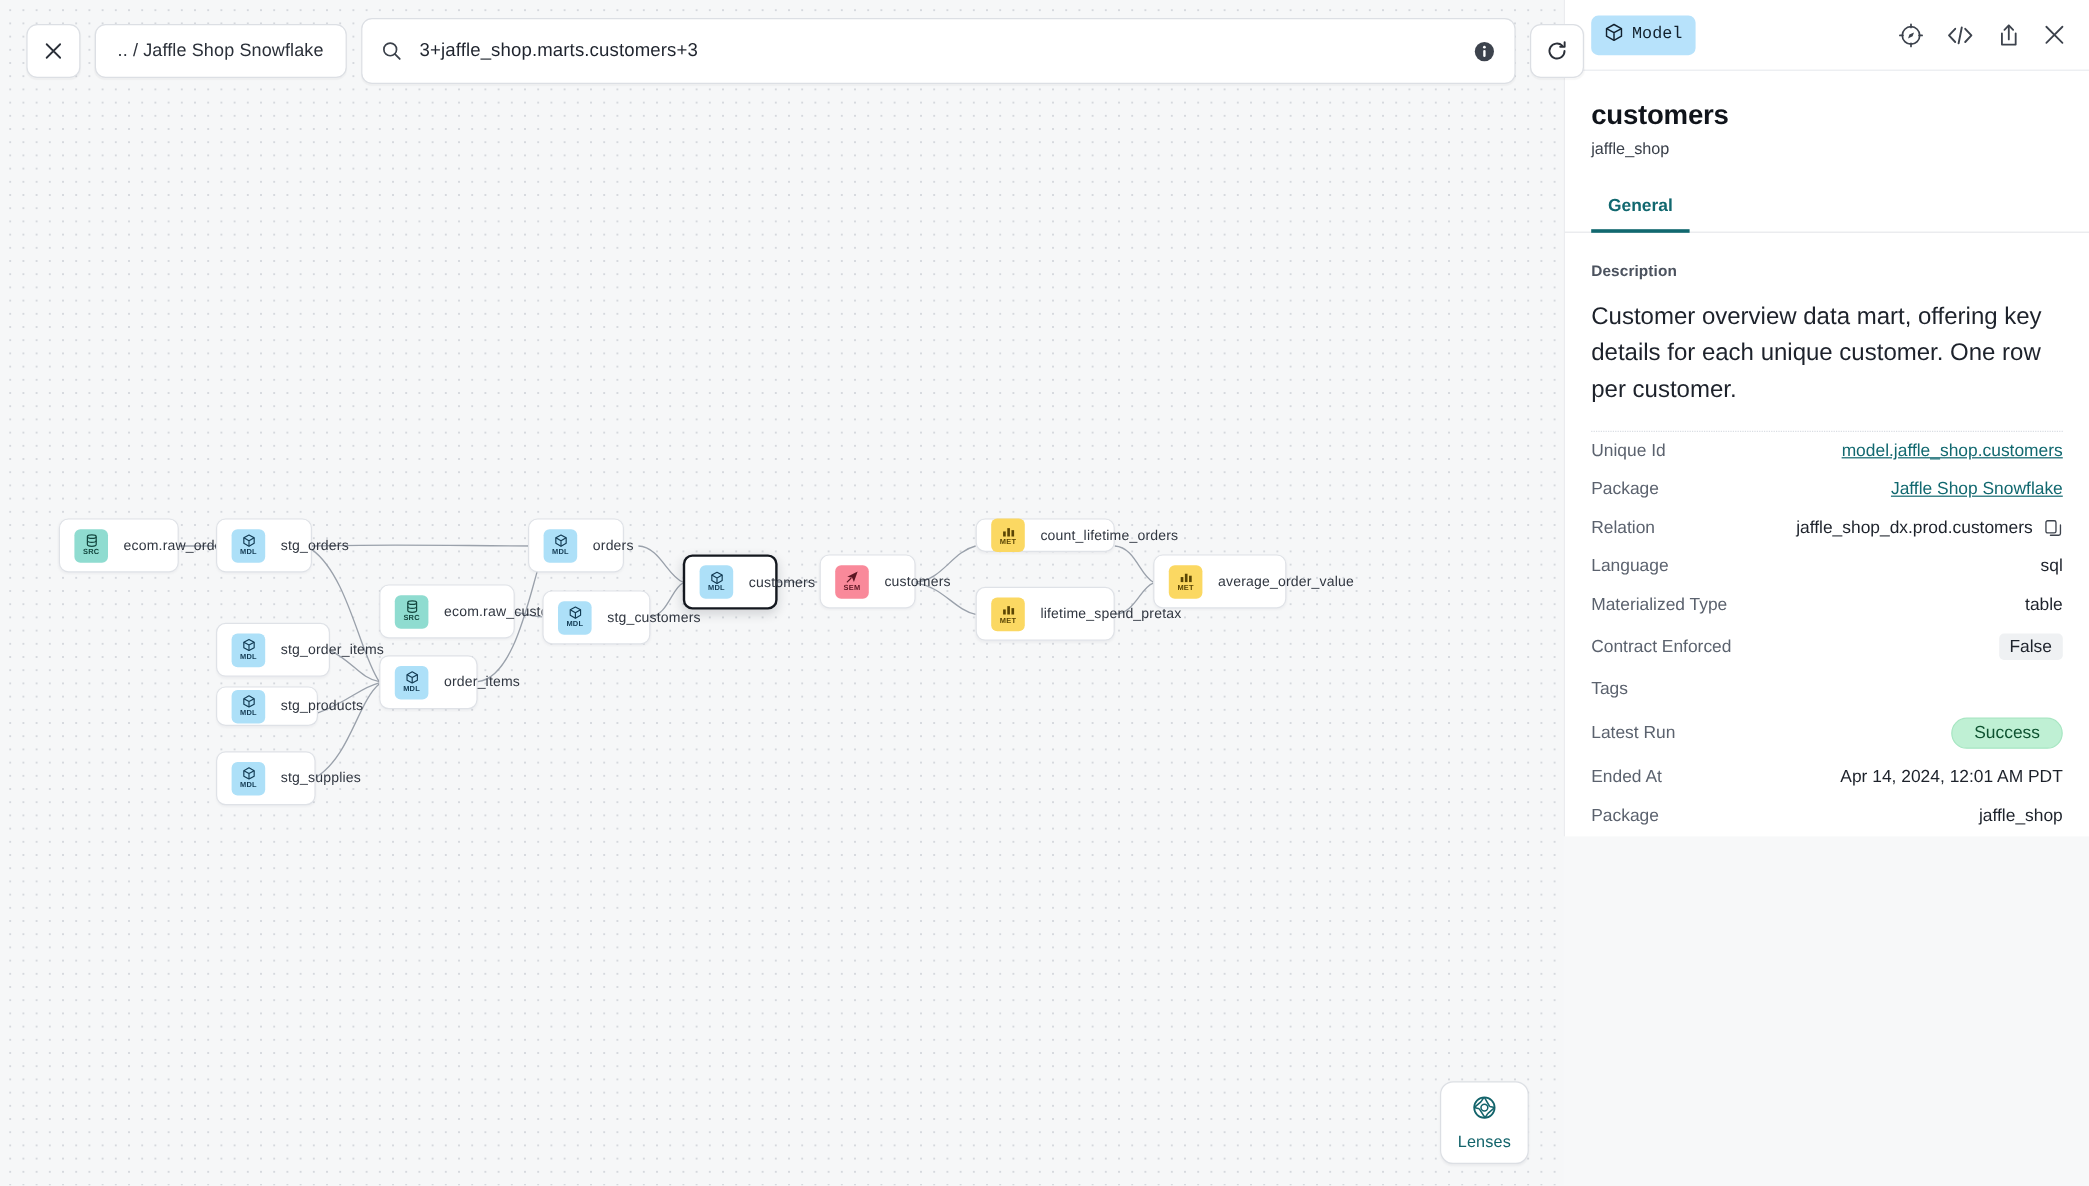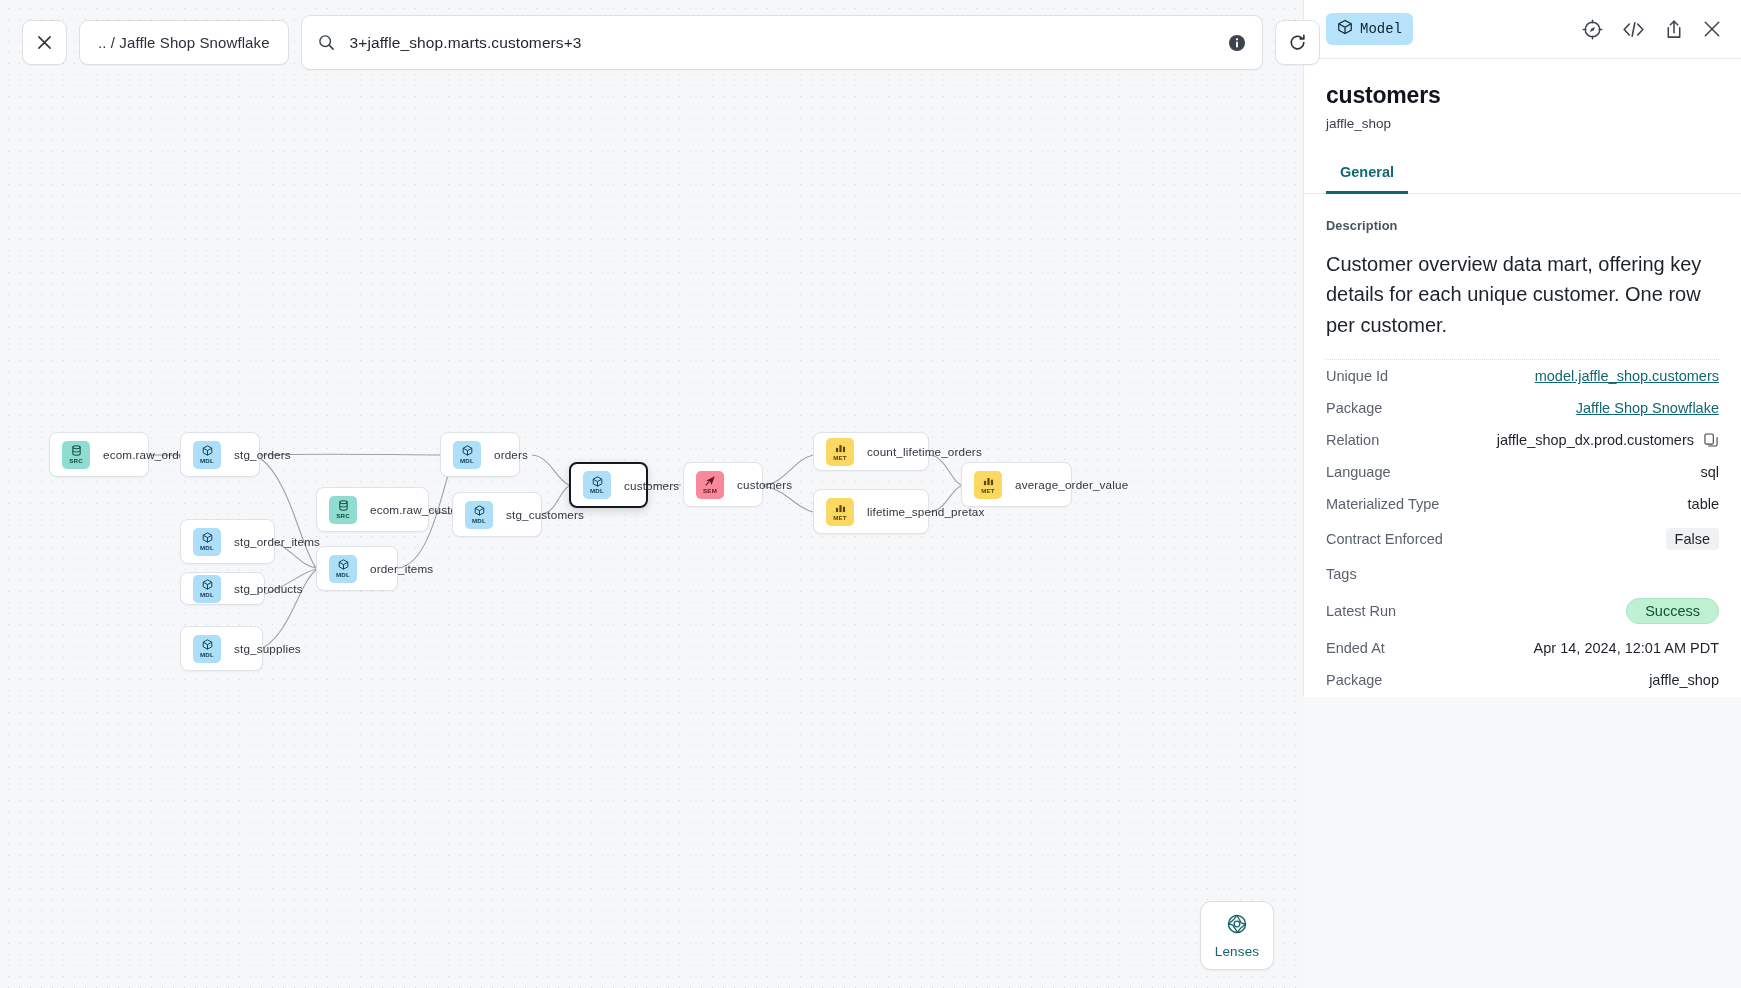--- a/index.html
+++ b/index.html
@@ -388,21 +388,21 @@
             <span class="glyph">
               <svg width="11" height="11" viewBox="0 0 12 12">
                 <path d="M1.2 6.2 L10.6 1.4 L7.2 10.8 L5.6 7.1 Z" fill="#5c1522"></path>
                 <path d="M1.2 10.8 L4.4 7.6" stroke="#5c1522" stroke-width="1.2" stroke-linecap="round"></path>
               </svg>
             </span>
             <span class="tag">SEM</span>
           </div>
           <span class="nlabel">customers</span>
         </div>
-        <div class="node" style="left: 813px; top: 432px; width: 116px; height: 39px;">
+        <div class="node" style="left: 813px; top: 432px; width: 116px; height: 28px;">
           <div class="nicon met">
             <span class="glyph">
               <svg width="11" height="11" viewBox="0 0 12 12">
                 <rect x="1" y="6.4" width="2.4" height="4.6" fill="#5a4504"></rect>
                 <rect x="4.8" y="3.4" width="2.4" height="7.6" fill="#5a4504"></rect>
                 <rect x="8.6" y="5.2" width="2.4" height="5.8" fill="#5a4504"></rect>
               </svg>
             </span>
             <span class="tag">MET</span>
           </div>

